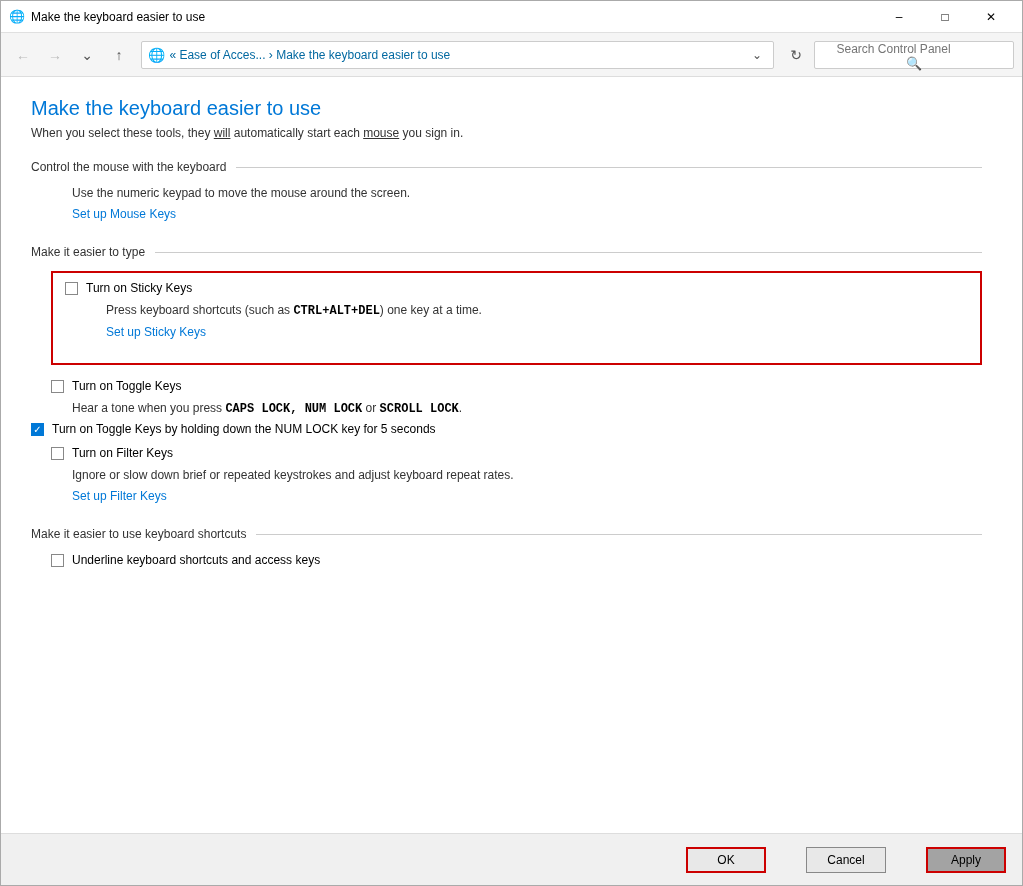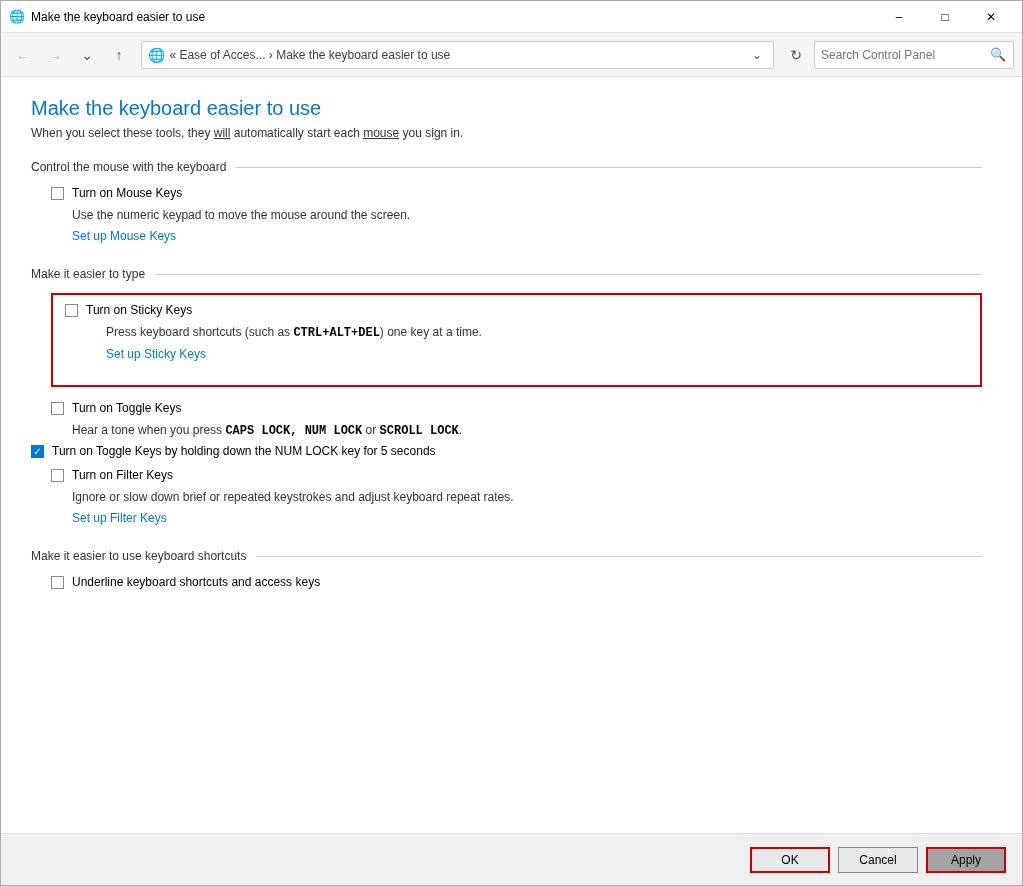--- a/index.html
+++ b/index.html
@@ -92,21 +92,21 @@
       border-radius: 2px;
       margin: 0 4px;
       font-size: 12px;
       color: #000;
       overflow: hidden;
     }
     .address-icon {
       margin-right: 4px;
       font-size: 14px;
     }
-    .address-text { flex: 1; font-size: 12px; color: #404040; }
+    .address-text { flex: 1; font-size: 12px; color: #0369a1; }
     .address-dropdown {
       width: 20px;
       text-align: center;
       color: #555;
       cursor: pointer;
     }
     .refresh-btn {
       width: 28px;
       height: 28px;
       border: none;
@@ -120,20 +120,21 @@
     }
     .search-box {
       width: 200px;
       height: 28px;
       border: 1px solid #ccc;
       background: #fff;
       display: flex;
       align-items: center;
       padding: 0 6px;
       border-radius: 2px;
+      flex-direction: column;
     }
     .search-input {
       flex: 1;
       border: none;
       outline: none;
       font-size: 12px;
       background: transparent;
       color: #999;
     }
     .search-icon-btn {
@@ -265,20 +266,21 @@
       min-width: 80px;
       height: 26px;
       border: 1px solid #888;
       background: #e8e8e8;
       cursor: pointer;
       font-size: 12px;
       padding: 0 12px;
       display: flex;
       align-items: center;
       justify-content: center;
+      margin-left: 32px;
     }
     .footer-btn.ok-btn {
       border: 2px solid #cc0000;
       background: #e8e8e8;
     }
     .footer-btn.apply-btn {
       border: 2px solid #cc0000;
       background: #a3a3a3;
     }
   </style>
@@ -320,24 +322,20 @@
     <div class="page-subtitle">
       When you select these tools, they <em>will</em> automatically start each <em>mouse</em> you sign in.
     </div>
 
     
     <div class="section-header">
       <span class="section-title">Control the mouse with the keyboard</span>
       <div class="section-line"></div>
     </div>
 
-    <div class="option-row">
-      <div class="checkbox-custom"></div>
-      <span class="option-label">Turn on Mouse Keys</span>
-    </div>
     <div class="option-desc">Use the numeric keypad to move the mouse around the screen.</div>
     <a class="link-btn">Set up Mouse Keys</a>
 
     
     <div class="section-header">
       <span class="section-title">Make it easier to type</span>
       <div class="section-line"></div>
     </div>
 
     

